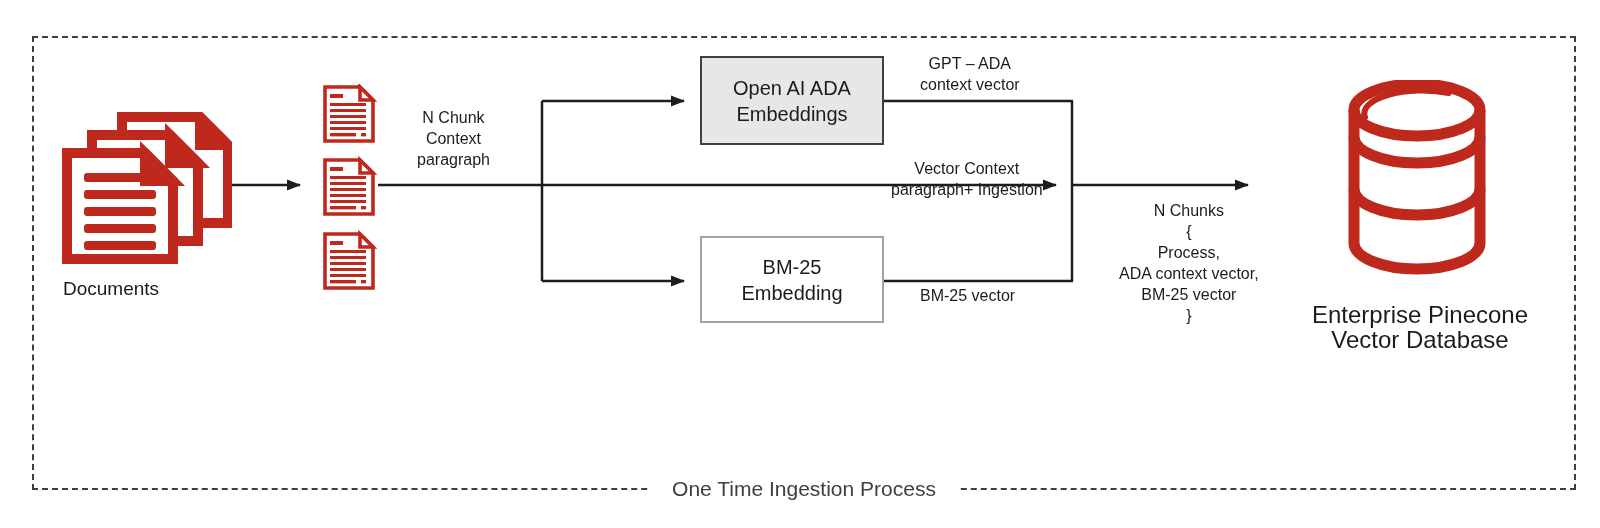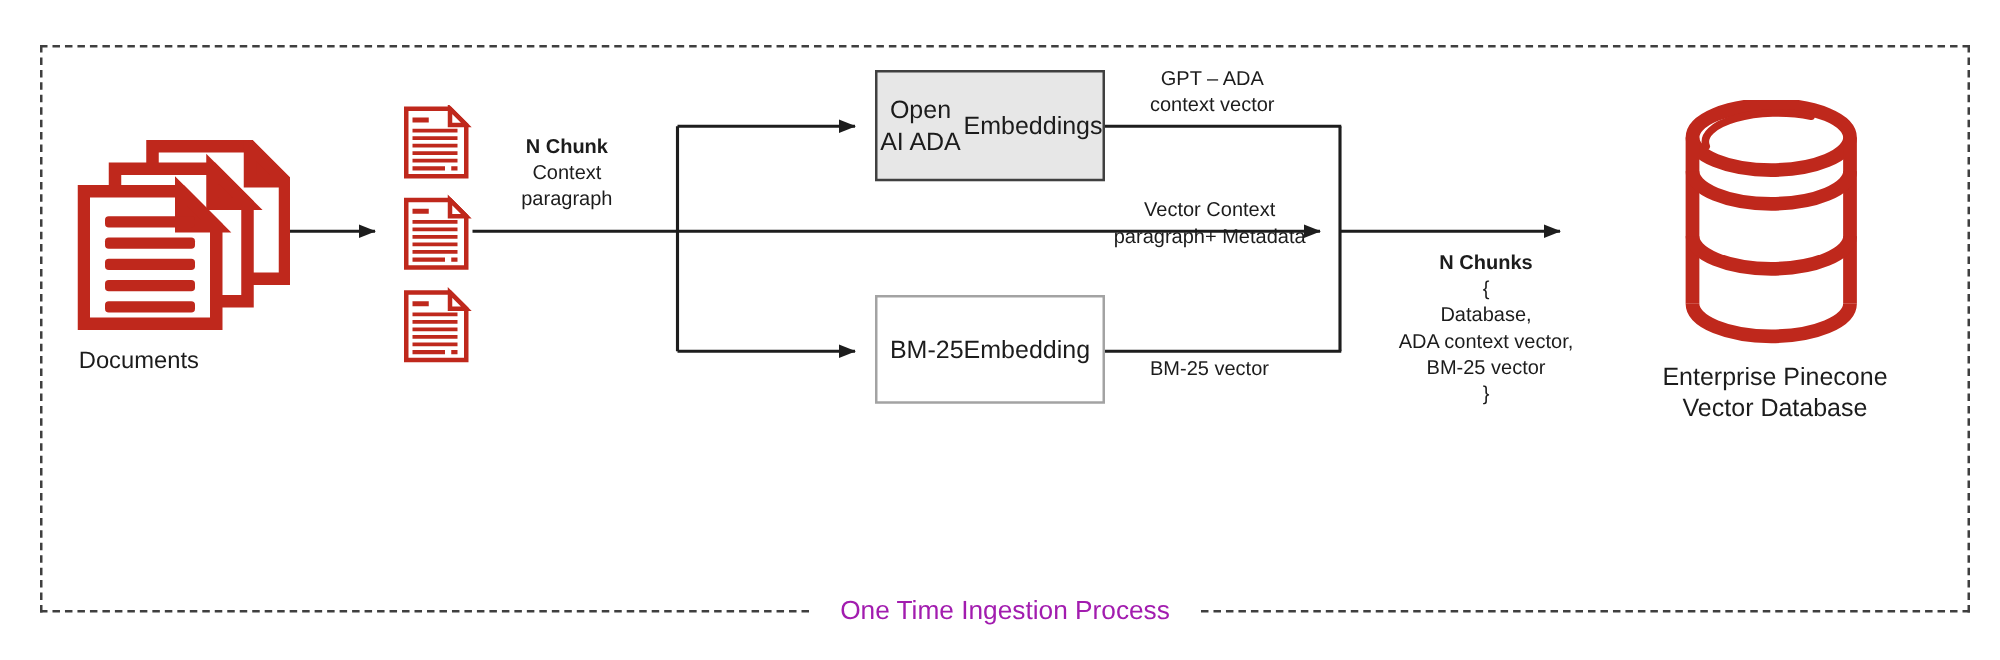--- a/index.html
+++ b/index.html
@@ -17,45 +17,45 @@
     width:1540px;height:450px;
     border:2px dashed #3f3f3f;
   }
   .frame-title{
     position:absolute;
     left:50%;bottom:0;
     transform:translate(-50%,54%);
     background:#ffffff;
     padding:0 22px;
     font-size:21px;
-    color:#a21caf;
+    color:#404040;
     white-space:nowrap;
   }
   .abs{position:absolute;}
   .lbl{position:absolute;font-size:16px;line-height:21px;white-space:nowrap;text-align:center;}
-  .lbl .b{font-weight:700;}
+  .lbl .b{font-weight:400;}
   .node-box{
     position:absolute;
     width:184px;height:89px;
-    display:flex;flex-direction:row;
+    display:flex;flex-direction:column;
     align-items:center;justify-content:center;
     font-size:20px;line-height:26px;
     text-align:center;
     box-sizing:border-box;
     background:#ffffff;
   }
   .ada{left:700px;top:56px;background:#e7e7e7;border:2px solid #404040;}
   .bm25{left:700px;top:236px;border:2px solid #a3a3a3;height:87px;}
   .caption-documents{
     position:absolute;left:63px;top:278px;
     font-size:19px;
   }
   .caption-db{
-    position:absolute;left:1300px;top:290px;width:240px;
-    font-size:20px;line-height:25px;text-align:center;
+    position:absolute;left:1300px;top:302px;width:240px;
+    font-size:24px;line-height:25px;text-align:center;
   }
   svg{display:block;}
   .wire{stroke:#1d1d1d;stroke-width:2.5;fill:none;}
 </style>
 </head>
 <body>
 
 <div class="canvas">
 
   <div class="frame">
@@ -138,29 +138,29 @@
     <div>Embedding</div>
   </div>
 
   <div class="lbl" style="left:920px;top:53px;">
     <div>GPT – ADA</div>
     <div>context vector</div>
   </div>
 
   <div class="lbl" style="left:891px;top:158px;">
     <div>Vector Context</div>
-    <div>paragraph+ Metadata</div>
+    <div>paragraph+ Ingestion</div>
   </div>
 
   <div class="lbl" style="left:920px;top:285px;">BM-25 vector</div>
 
   <div class="lbl" style="left:1108px;top:200px;margin-left:11px;">
     <div class="b">N Chunks</div>
     <div>{</div>
-    <div>Database,</div>
+    <div>Process,</div>
     <div>ADA context vector,</div>
     <div>BM-25 vector</div>
     <div>}</div>
   </div>
 
   <svg class="abs" style="left:1344px;top:80px;" width="146" height="196" viewBox="0 0 146 196">
     <g stroke="#bf281c" stroke-width="11" fill="none">
       <ellipse cx="73" cy="30" rx="63" ry="26"></ellipse>
       <path d="M10,30 V163"></path>
       <path d="M136,30 V163"></path>

